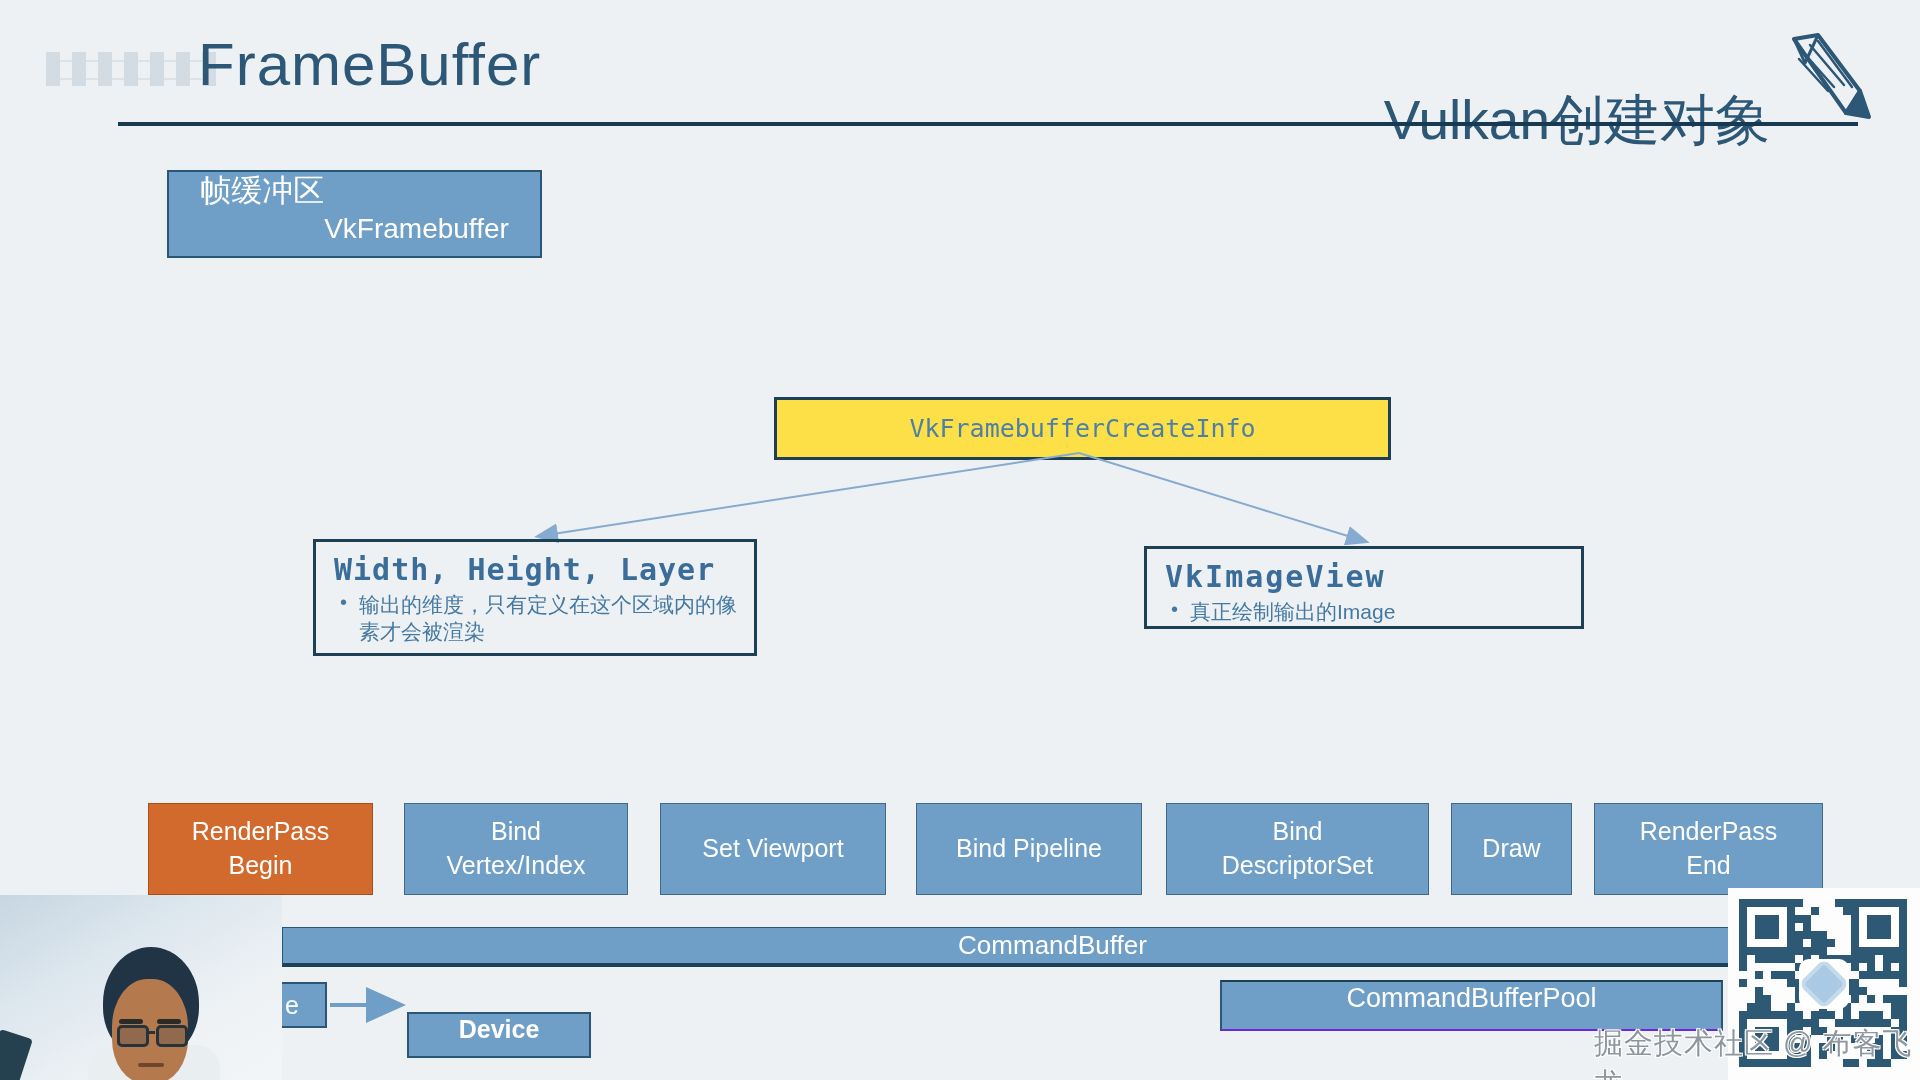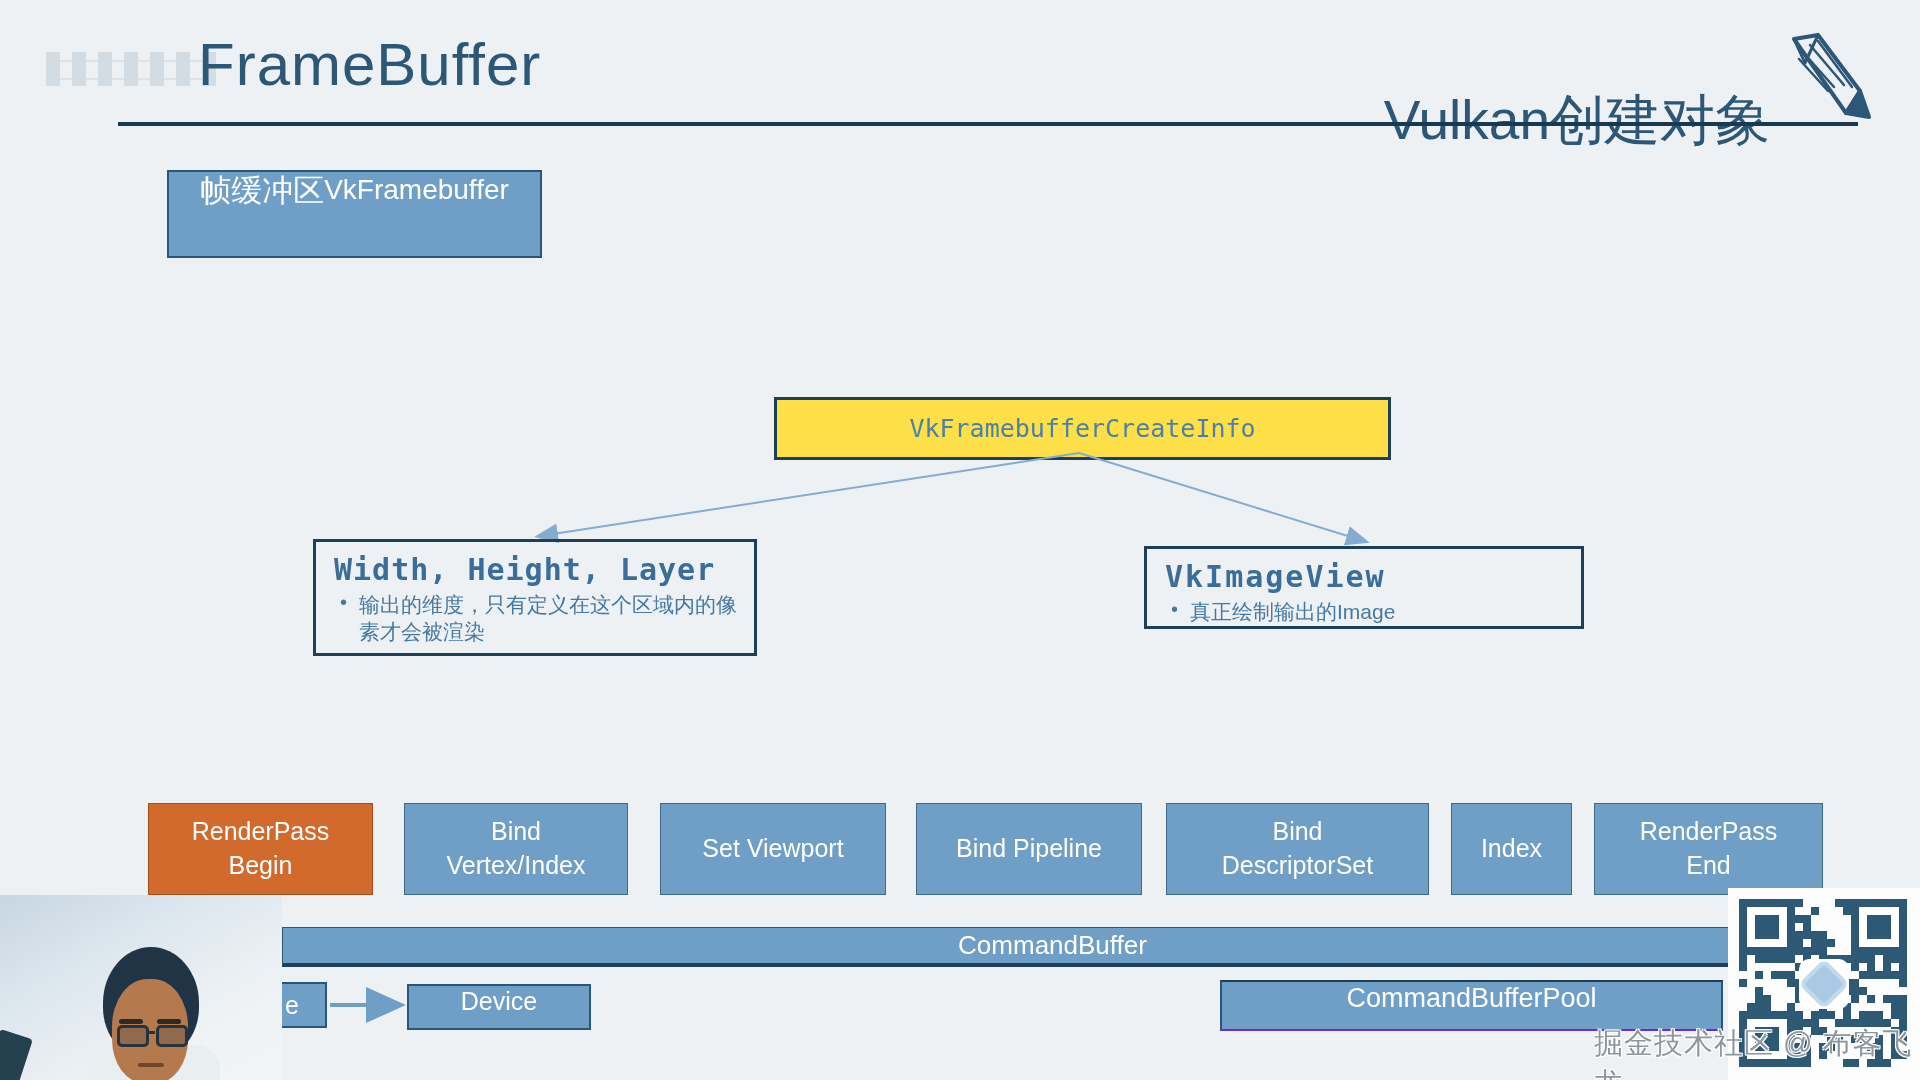--- a/index.html
+++ b/index.html
@@ -14,21 +14,21 @@
   .title{left:198px;top:30px;font-size:60px;letter-spacing:1px;color:#2d5777;font-weight:500;}
   .right-title{top:36px;right:150px;font-size:55px;color:#2d5777;font-weight:500;margin-top:48px;}
   .pencil{top:28px;right:48px;width:100px;height:102px;}
   .hrule{left:118px;top:122px;width:1740px;height:4px;background:#173a52;}
 
   
   .bluebox{background:#6f9fc7;border:2px solid #2a5678;color:#fff;text-align:center;
            display:flex;flex-direction:row;justify-content:center;line-height:1.25;}
   .fb-box{left:167px;top:170px;width:371px;height:84px;}
   .fb-box .l1{font-size:31px;}
-  .fb-box .l2{font-size:28px;}
+  .fb-box .l2{font-size:28px;margin-top:39px;}
 
   .outline-box{border:3px solid #1e4057;color:#4d80a8;}
   .createinfo{left:774px;top:397px;width:611px;height:57px;background:#fde047;
               display:flex;align-items:center;justify-content:center;
               font-family:"DejaVu Sans Mono",monospace;font-size:25px;}
   .detailbox{padding:10px 16px 12px 18px;background:transparent;}
   .dimbox{left:313px;top:539px;width:444px;height:117px;box-sizing:border-box;}
   .ivbox{left:1144px;top:546px;width:440px;height:83px;box-sizing:border-box;}
   .detail-title{font-family:"DejaVu Sans Mono",monospace;font-weight:600;color:#3a6d99;}
   .dimbox .detail-title{font-size:30px;letter-spacing:1px;}
@@ -43,21 +43,21 @@
         font-size:25px;line-height:1.35;white-space:pre-line;box-sizing:border-box;}
   .step.accent{background:#d2692d;border-color:rgba(140,60,10,.6);}
 
   
   .cb-bar{left:282px;top:927px;width:1541px;height:40px;background:#6f9fc7;
           border:1px solid #2a5678;border-bottom:4px solid #1e4057;color:#fff;
           display:flex;align-items:center;justify-content:center;font-size:26px;box-sizing:border-box;}
   .partial-box{left:228px;top:982px;width:99px;height:46px;background:#6f9fc7;border:2px solid #2a5678;
           color:#fff;display:flex;align-items:center;justify-content:flex-end;
           padding-right:26px;font-size:25px;box-sizing:border-box;}
-  .device-box{left:407px;top:984px;width:180px;height:42px;font-size:25px;}
+  .device-box{left:407px;top:1012px;width:180px;height:42px;font-size:25px;font-weight:bold;}
   .pool-box{left:1220px;top:980px;width:499px;height:47px;font-size:27px;border-top:2px solid #1e4057;border-bottom:2px solid #6d28d9;}
 
   
   .webcam{left:0;top:895px;width:282px;height:185px;overflow:hidden;z-index:30;
     background:linear-gradient(150deg,#c7d6e2 0%,#dde7ee 35%,#eef2f5 70%,#f2f5f7 100%);}
   .webcam .hair{position:absolute;left:103px;top:52px;width:96px;height:112px;background:#203445;
     border-radius:50% 50% 46% 46%;}
   .webcam .face{position:absolute;left:112px;top:84px;width:76px;height:104px;background:#b5794e;
     border-radius:46% 46% 42% 42%;}
   .webcam .brow{position:absolute;width:24px;height:5px;background:#2a2a28;border-radius:3px;top:124px;}
@@ -143,21 +143,21 @@
   </div>
 
   <div class="abs step accent" style="left:148px;width:225px;">RenderPass
 Begin</div>
   <div class="abs step" style="left:404px;width:224px;">Bind
 Vertex/Index</div>
   <div class="abs step" style="left:660px;width:226px;">Set Viewport</div>
   <div class="abs step" style="left:916px;width:226px;">Bind Pipeline</div>
   <div class="abs step" style="left:1166px;width:263px;">Bind
 DescriptorSet</div>
-  <div class="abs step" style="left:1451px;width:121px;">Index</div>
+  <div class="abs step" style="left:1451px;width:121px;">Draw</div>
   <div class="abs step" style="left:1594px;width:229px;">RenderPass
 End</div>
 
   <div class="abs cb-bar">
     <span>CommandBuffer</span>
   </div>
 
   <div class="abs partial-box">
     <span>e</span>
   </div>

